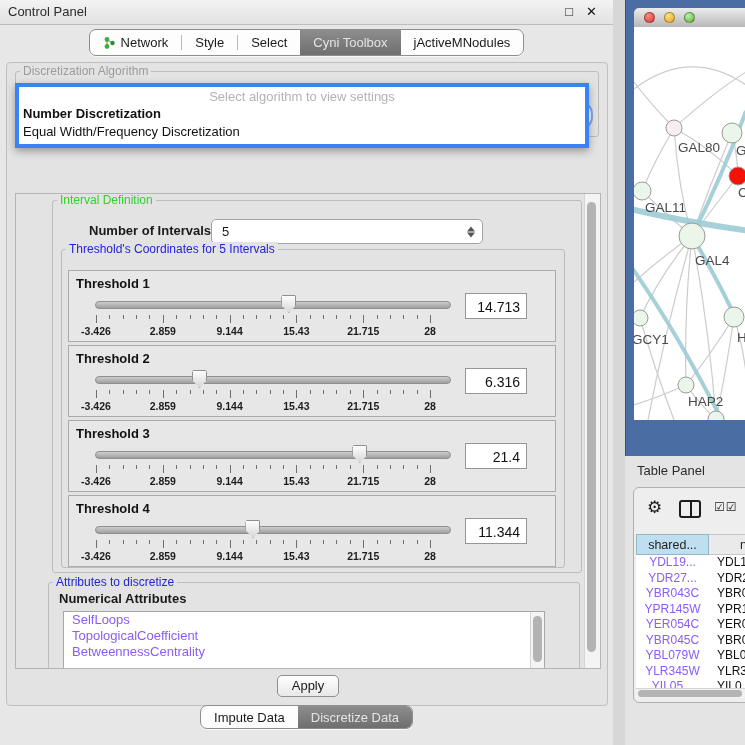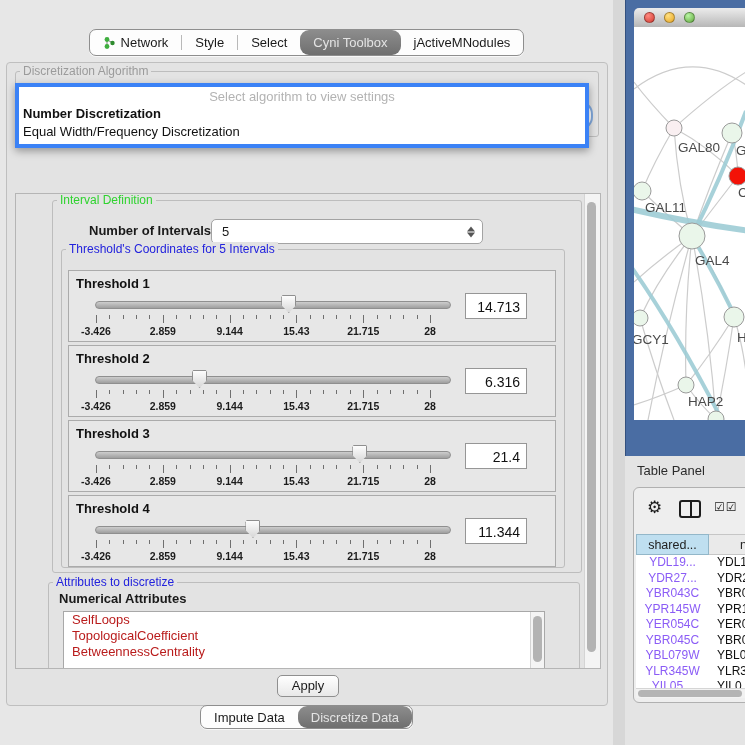--- a/index.html
+++ b/index.html
@@ -14,21 +14,21 @@
             border-bottom:1px solid #bdbdbd;}
   #titlebar .t{position:absolute;left:8px;top:4px;font-size:13px;color:#2b2b2b;}
   #float-btn{position:absolute;right:40px;top:4px;font-size:13px;color:#222;cursor:default;}
   #close-btn{position:absolute;right:16px;top:4px;font-size:13px;font-weight:bold;color:#111;}
 
   #top-tabs{left:0;top:29px;width:613px;height:27px;display:flex;justify-content:center;}
   .seg-ctl{display:inline-flex;height:25px;border:1px solid #8e8e8e;border-radius:7px;
            background:#fdfdfd;overflow:hidden;box-shadow:0 1px 0 rgba(255,255,255,.7);}
   .seg{display:flex;align-items:center;gap:5px;padding:0 13px;font-size:13px;line-height:25px;
        color:#1a1a1a;white-space:nowrap;}
-  .seg.sel{background:linear-gradient(#8d8d8d,#6f6f6f);color:#e4e4e4;border-radius:9px;}
+  .seg.sel{background:linear-gradient(#8d8d8d,#6f6f6f);color:#e4e4e4;}
   .seg-sep{width:1px;height:15px;background:#b9b9b9;align-self:center;}
 
   #container{left:6px;top:62px;width:600px;height:642px;background:#e3e3e3;
              border:1px solid #bfbfbf;border-radius:4px;}
   .group{position:absolute;border:1px solid #bdbdbd;border-radius:3px;}
   .group-title{position:absolute;top:-8px;left:4px;padding:0 3px;background:#e3e3e3;
                font-size:12px;line-height:14px;white-space:nowrap;}
   .gt-gray{color:#9b9b9b;} .gt-green{color:#2fd32f;} .gt-blue{color:#2222dd;} .gt-dark{color:#1a1a1a;}
 
   .combo{position:absolute;background:#fff;border:1px solid #a3a3a3;border-radius:5px;
@@ -66,21 +66,21 @@
             clip-path:polygon(8% 0,92% 0,100% 12%,100% 55%,50% 100%,0 55%,0 12%);}
   .tick{position:absolute;top:18px;width:1px;background:#6f6f6f;}
   .tick.minor{height:4px;} .tick.major{height:8px;}
   .tick-label{position:absolute;top:28px;transform:translateX(-50%);font-size:10.5px;
               font-weight:bold;color:#1c1c1c;white-space:nowrap;}
   .th-value{position:absolute;left:396px;top:22px;width:62px;height:26px;background:#fff;
             border:1px solid #969696;font-size:14px;text-align:right;line-height:26px;
             padding-right:6px;box-sizing:border-box;color:#111;}
 
   #attr-list{background:#fff;border:1px solid #a8a8a8;}
-  #attr-list .li{font-size:13px;line-height:16px;padding-left:8px;color:#b91c1c;white-space:nowrap;}
+  #attr-list .li{font-size:13px;line-height:16px;padding-left:8px;color:#8b5cf6;white-space:nowrap;}
 
   .btn{position:absolute;background:linear-gradient(#ffffff,#e8e8e8);border:1px solid #8f8f8f;
        border-radius:5px;font-size:13px;text-align:center;}
 
   
   #divider{left:613px;top:0;width:12px;height:745px;background:#d7d7d7;}
   #net-window{left:625px;top:0;width:120px;height:456px;background:#4a6da3;
               border-left:1px solid #33507e;box-sizing:border-box;}
   #net-titlebar{left:8px;top:8px;width:112px;height:19px;
                 background:linear-gradient(#ececec,#b7b7b7);border-top-left-radius:5px;
@@ -106,20 +106,25 @@
   .tp-row{display:flex;height:15.5px;background:#fff;}
   .tp-c1{width:73px;font-size:12px;line-height:15.5px;text-align:center;color:#8b5cf6;overflow:hidden;}
   .tp-c2{width:70px;font-size:12px;line-height:15.5px;padding-left:8px;color:#111;overflow:hidden;box-sizing:border-box;}
 </style>
 </head>
 <body>
 
 <div id="app">
 
   <div class="abs" id="left-panel">
+    <div class="abs" id="titlebar">
+      <span class="t">Control Panel</span>
+      <span id="float-btn">□</span>
+      <span id="close-btn">✕</span>
+    </div>
 
     <div class="abs" id="top-tabs">
       <div class="seg-ctl" id="top-seg">
           <div class="seg">
             <svg width="13" height="14" viewBox="0 0 13 14">
               <line x1="4" y1="3.5" x2="4" y2="10.5" stroke="#7a7a7a"></line>
               <line x1="4" y1="3.5" x2="9.5" y2="7" stroke="#7a7a7a"></line>
               <circle cx="4" cy="3.5" r="2.4" fill="#3fae3f"></circle>
               <circle cx="4" cy="10.5" r="2.4" fill="#3fae3f"></circle>
               <circle cx="9.5" cy="7" r="2.2" fill="#2e8b2e"></circle>

